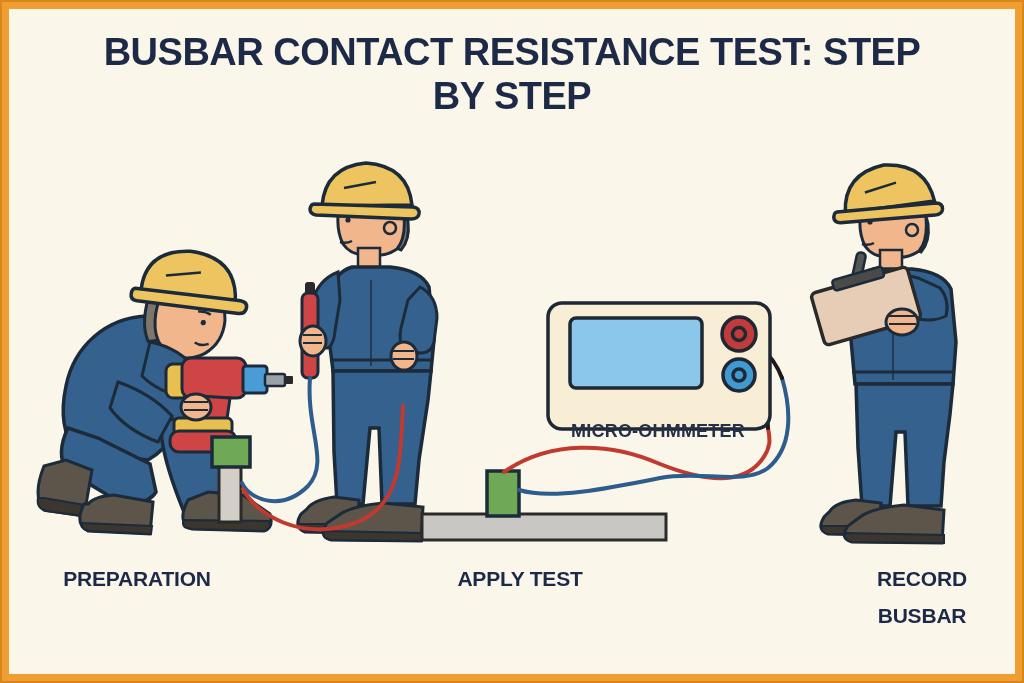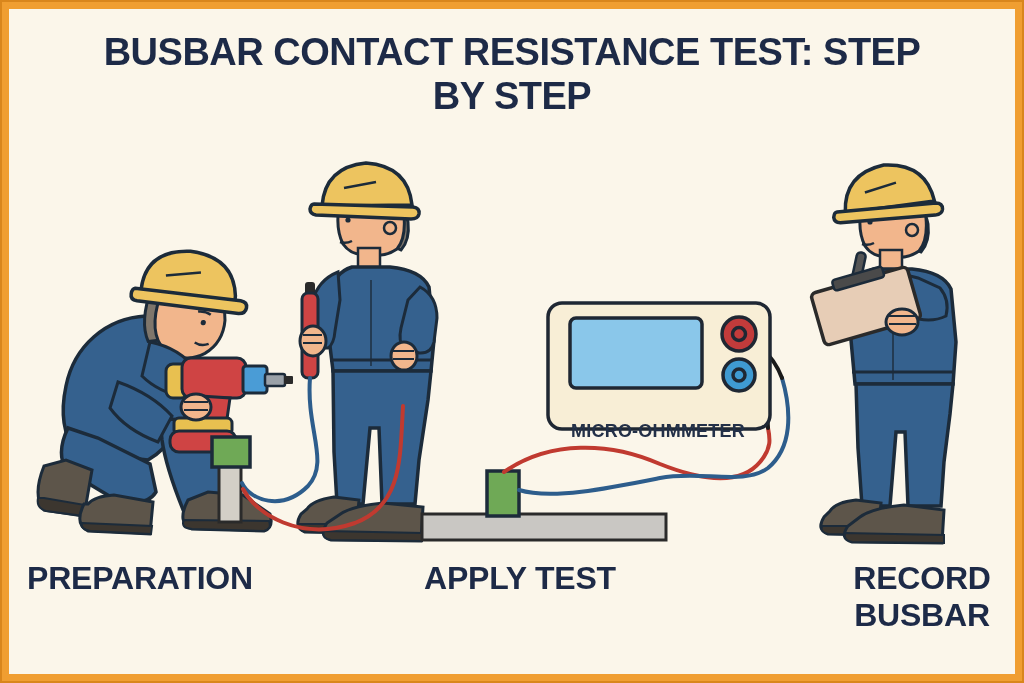--- a/index.html
+++ b/index.html
@@ -4,21 +4,21 @@
 <style>
   html,body{margin:0;padding:0;background:#e8e4da;}
   .stage{width:1024px;height:683px;position:relative;overflow:hidden;
          font-family:"Liberation Sans", sans-serif;background:#fbf6ea;}
   .stage *{box-sizing:border-box;}
   .illu{position:absolute;left:0;top:0;width:1024px;height:683px;}
   .txt{position:absolute;color:#1d2a47;}
   .title{left:0;right:0;top:30px;text-align:center;font-weight:bold;
          font-size:38px;line-height:44px;letter-spacing:-0.5px;}
   .step-label{top:560px;width:220px;text-align:center;font-weight:bold;
-              font-size:32px;line-height:37px;letter-spacing:-0.2px;}
+              font-size:21px;line-height:37px;letter-spacing:-0.2px;}
   #lbl-prep{left:27px;}
   #lbl-apply{left:410px;}
   #lbl-record{left:812px;}
   .device-label{left:560px;top:394px;width:196px;text-align:center;
                 font-weight:bold;font-size:18px;letter-spacing:0.2px;color:#233048;margin-top:27px;}
   .border-overlay{position:absolute;inset:0;pointer-events:none;
                   border:2px solid #d9861c;}
   .border-overlay::after{content:"";position:absolute;inset:0;
                   border:7px solid #f09e31;}
 </style>

